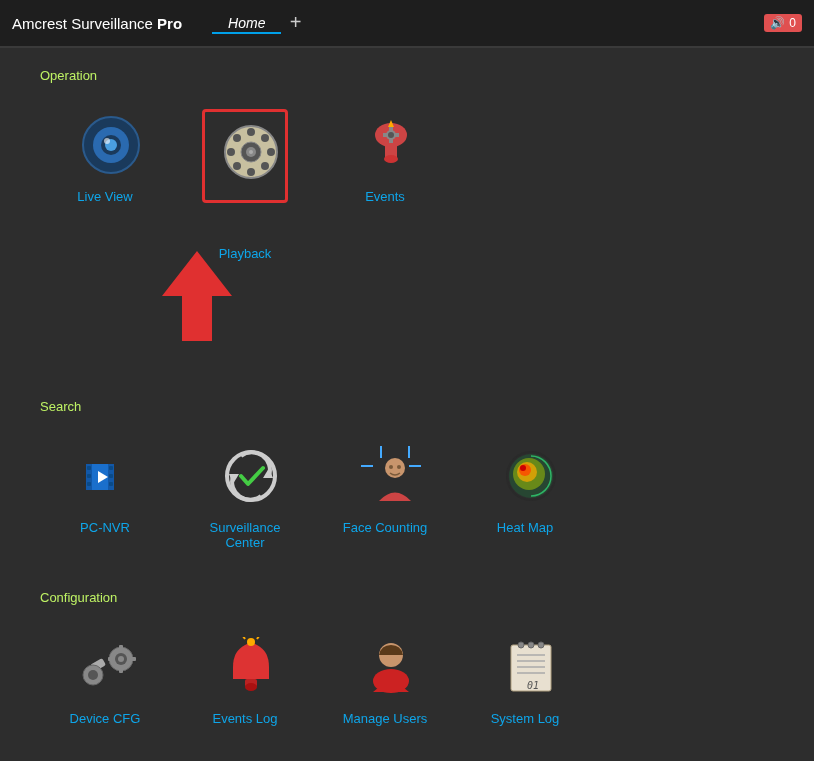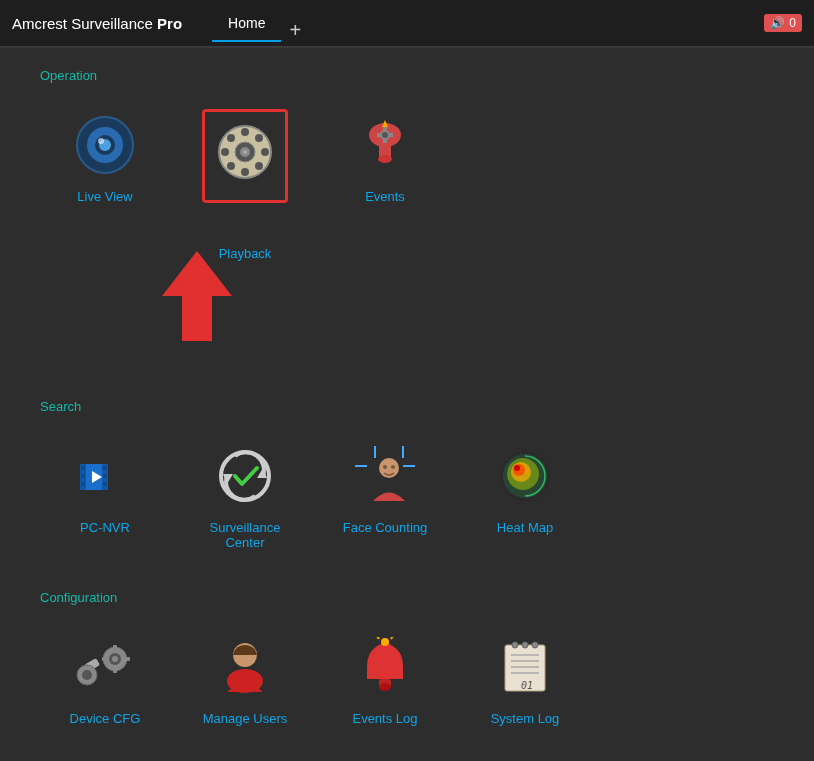--- a/index.html
+++ b/index.html
@@ -11,35 +11,36 @@
       color: #ccc;
       overflow: hidden;
     }
 
     
     .header {
       background: #1e1e1e;
       height: 48px;
       display: flex;
       align-items: center;
-      padding: 4px 12px;
+      padding: 12px 12px;
       border-bottom: 2px solid #3a3a3a;
     }
     .app-title {
       color: #fff;
       font-size: 15px;
       margin-right: 30px;
     }
     .app-title span {
       font-weight: bold;
     }
     .tab-bar {
       display: flex;
       align-items: flex-end;
       height: 100%;
+      font-style: italic;
     }
     .tab-item {
       color: #ccc;
       font-size: 14px;
       padding: 0 16px;
       height: 100%;
       display: flex;
       align-items: center;
       cursor: pointer;
       position: relative;
@@ -79,21 +80,21 @@
       font-size: 12px;
     }
 
     
     .content {
       padding: 20px 40px;
     }
 
     .section-label {
       font-size: 13px;
-      color: #14b8a6;
+      color: #bef264;
       margin-bottom: 16px;
     }
 
     .icon-grid {
       display: flex;
       flex-wrap: wrap;
       gap: 10px;
       margin-bottom: 30px;
     }
 
@@ -105,21 +106,21 @@
       cursor: pointer;
       padding: 10px;
       border-radius: 4px;
     }
 
     .icon-box {
       width: 72px;
       height: 72px;
       display: flex;
       align-items: center;
-      justify-content: center;
+      justify-content: flex-end;
       margin-bottom: 8px;
       position: relative;
       font-style: italic;
     }
 
     .icon-label {
       color: #0ea5e9;
       font-size: 13px;
       text-align: center;
     }
@@ -352,47 +353,47 @@
           <rect x="50" y="20" width="5" height="4" rx="1" fill="#888"></rect>
         </svg>
       </div>
       <div class="icon-label">Device CFG</div>
     </div>
 
     <div class="icon-item">
       <div class="icon-box">
         <svg class="svg-icon" viewBox="0 0 60 60">
 
-          <circle cx="30" cy="18" r="12" fill="#c8956c"></circle>
-
-          <path d="M18,18 Q20,8 30,8 Q40,8 42,18" fill="#5a3a1a"></path>
-
-          <path d="M12,55 Q30,38 48,55" fill="#cc2222"></path>
-          <ellipse cx="30" cy="44" rx="18" ry="12" fill="#cc2222"></ellipse>
-        </svg>
-      </div>
-      <div class="icon-label">Manage Users</div>
-    </div>
-
-    <div class="icon-item">
-      <div class="icon-box">
-        <svg class="svg-icon" viewBox="0 0 60 60">
-
           <path d="M30,5 L36,8 Q48,14 48,30 L48,42 L12,42 L12,30 Q12,14 24,8 Z" fill="#dd3333"></path>
           <rect x="24" y="42" width="12" height="8" rx="2" fill="#bb2222"></rect>
           <ellipse cx="30" cy="50" rx="6" ry="4" fill="#aa1111"></ellipse>
 
           <circle cx="30" cy="5" r="4" fill="#ffaa00"></circle>
 
           <line x1="30" y1="0" x2="30" y2="-4" stroke="#ffaa00" stroke-width="2"></line>
           <line x1="24" y1="2" x2="22" y2="-1" stroke="#ffaa00" stroke-width="2"></line>
           <line x1="36" y1="2" x2="38" y2="-1" stroke="#ffaa00" stroke-width="2"></line>
         </svg>
       </div>
       <div class="icon-label">Events Log</div>
+    </div>
+
+    <div class="icon-item">
+      <div class="icon-box">
+        <svg class="svg-icon" viewBox="0 0 60 60">
+
+          <circle cx="30" cy="18" r="12" fill="#c8956c"></circle>
+
+          <path d="M18,18 Q20,8 30,8 Q40,8 42,18" fill="#5a3a1a"></path>
+
+          <path d="M12,55 Q30,38 48,55" fill="#cc2222"></path>
+          <ellipse cx="30" cy="44" rx="18" ry="12" fill="#cc2222"></ellipse>
+        </svg>
+      </div>
+      <div class="icon-label">Manage Users</div>
     </div>
 
     <div class="icon-item">
       <div class="icon-box">
         <svg class="svg-icon" viewBox="0 0 60 60">
 
           <rect x="10" y="8" width="40" height="46" rx="2" fill="#e8e0d0"></rect>
           <rect x="10" y="8" width="40" height="46" rx="2" fill="none" stroke="#b0a080" stroke-width="1"></rect>
 
           <line x1="16" y1="18" x2="44" y2="18" stroke="#aaa" stroke-width="1.5"></line>

